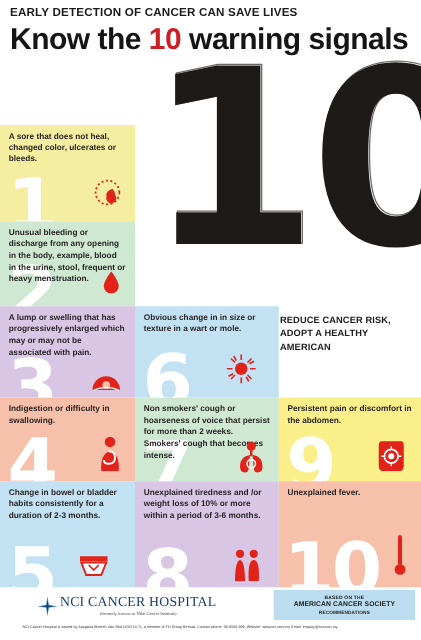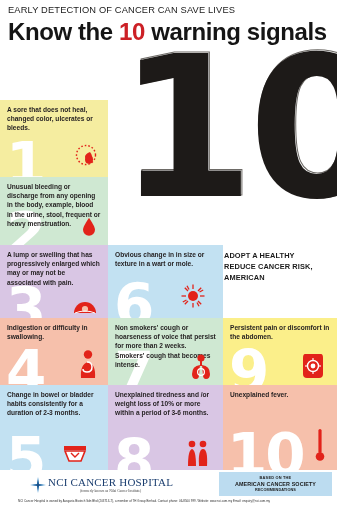--- a/index.html
+++ b/index.html
@@ -9,21 +9,21 @@
     background:#ffffff;
     position:relative;
     overflow:hidden;
     color:#1a1a1a;
   }
   .poster { position:relative; width:337px; height:512px; background:#fff; }
 
   
   .header { position:absolute; left:8px; top:5px; width:325px; }
   .kicker {
-    font-size:9.3px; font-weight:normal; letter-spacing:0.15px;
+    font-size:9.3px; font-weight:bold; letter-spacing:0.15px;
     color:#1a1a1a; white-space:nowrap;
   }
   .headline {
     font-size:24px; font-weight:bold; letter-spacing:-0.4px;
     margin-top:3px; color:#151515; white-space:nowrap;
   }
   .headline .hl-num { color:#cc2026; }
 
   
   .big-ten {
@@ -230,22 +230,22 @@
     <div class="ptext">Unexplained fever.</div>
     <div class="picon" style="right:12px;bottom:4px;">
       <svg width="10" height="34" viewBox="0 0 10 34">
         <rect x="3.4" y="1" width="3.2" height="24" rx="1.6" fill="#e2231a"></rect>
         <circle cx="5" cy="28.5" r="4.3" fill="#e2231a"></circle>
       </svg>
     </div>
   </div>
 
   <div class="promo">
+    <div>REDUCE CANCER RISK,</div>
     <div>ADOPT A HEALTHY</div>
-    <div>REDUCE CANCER RISK,</div>
     <div>AMERICAN</div>
   </div>
 
   <div class="footer">
     <div class="logo-wrap">
       <div class="star">
         <svg width="16" height="16" viewBox="0 0 16 16">
           <path d="M8 0 L9.1 6.9 L16 8 L9.1 9.1 L8 16 L6.9 9.1 L0 8 L6.9 6.9 z" fill="#2e86c8"></path>
           <path d="M8 2.5 L8.6 7.4 L13.5 8 L8.6 8.6 L8 13.5 L7.4 8.6 L2.5 8 L7.4 7.4 z" fill="#1b3e6f"></path>
         </svg>

